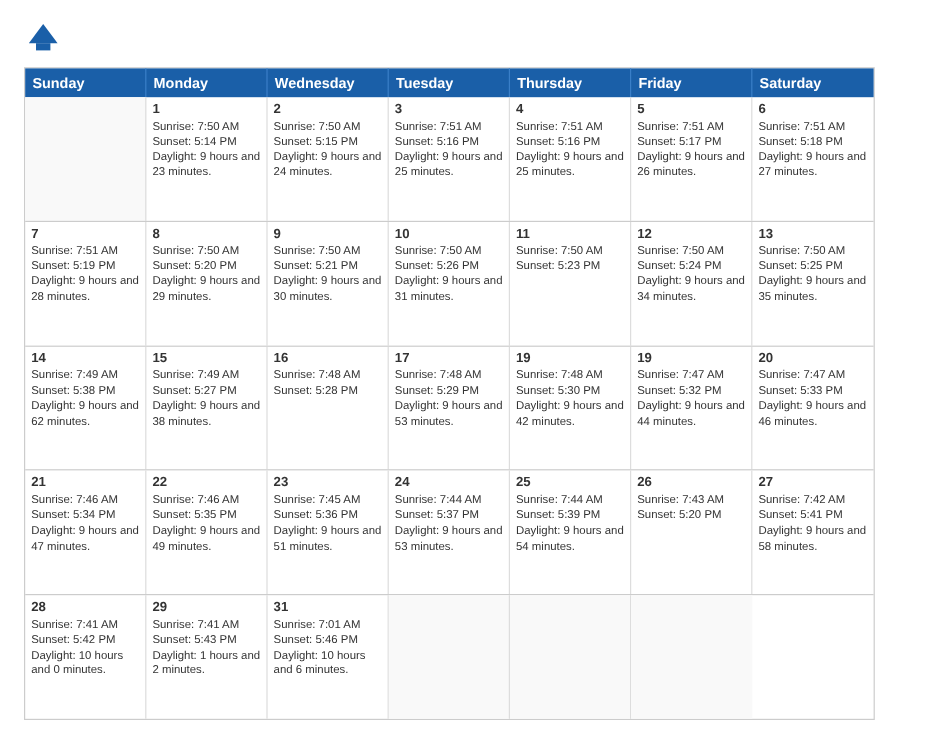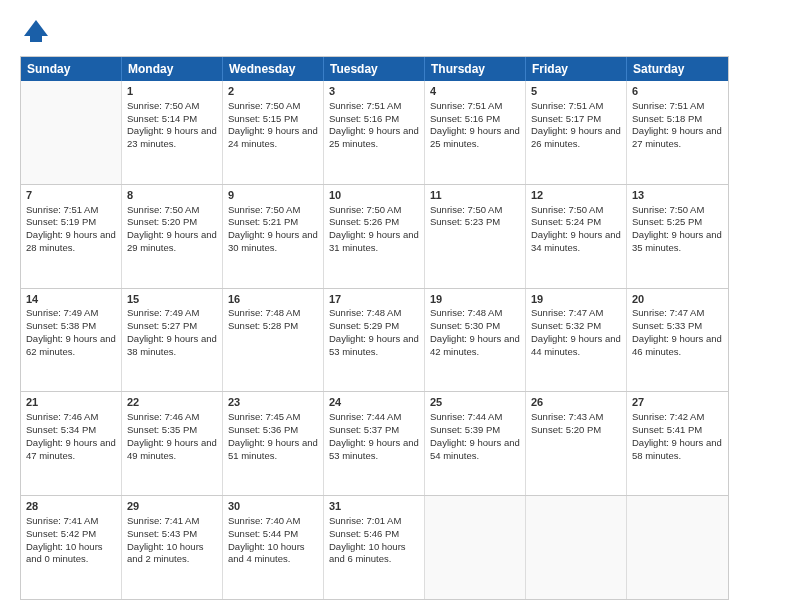--- a/index.html
+++ b/index.html
@@ -171,22 +171,21 @@
           <div class="cal-cell"><span class="day-num">21</span><span class="sunrise">Sunrise: 7:46 AM</span><br><span class="sunset">Sunset: 5:34 PM</span><br><span class="daylight">Daylight: 9 hours and 47 minutes.</span></div>
           <div class="cal-cell"><span class="day-num">22</span><span class="sunrise">Sunrise: 7:46 AM</span><br><span class="sunset">Sunset: 5:35 PM</span><br><span class="daylight">Daylight: 9 hours and 49 minutes.</span></div>
           <div class="cal-cell"><span class="day-num">23</span><span class="sunrise">Sunrise: 7:45 AM</span><br><span class="sunset">Sunset: 5:36 PM</span><br><span class="daylight">Daylight: 9 hours and 51 minutes.</span></div>
           <div class="cal-cell"><span class="day-num">24</span><span class="sunrise">Sunrise: 7:44 AM</span><br><span class="sunset">Sunset: 5:37 PM</span><br><span class="daylight">Daylight: 9 hours and 53 minutes.</span></div>
           <div class="cal-cell"><span class="day-num">25</span><span class="sunrise">Sunrise: 7:44 AM</span><br><span class="sunset">Sunset: 5:39 PM</span><br><span class="daylight">Daylight: 9 hours and 54 minutes.</span></div>
           <div class="cal-cell"><span class="day-num">26</span><span class="sunrise">Sunrise: 7:43 AM</span><br><span class="sunset">Sunset: 5:20 PM</span><br></div>
           <div class="cal-cell"><span class="day-num">27</span><span class="sunrise">Sunrise: 7:42 AM</span><br><span class="sunset">Sunset: 5:41 PM</span><br><span class="daylight">Daylight: 9 hours and 58 minutes.</span></div>
         </div>
         <div class="cal-row">
           <div class="cal-cell"><span class="day-num">28</span><span class="sunrise">Sunrise: 7:41 AM</span><br><span class="sunset">Sunset: 5:42 PM</span><br><span class="daylight">Daylight: 10 hours and 0 minutes.</span></div>
-          <div class="cal-cell"><span class="day-num">29</span><span class="sunrise">Sunrise: 7:41 AM</span><br><span class="sunset">Sunset: 5:43 PM</span><br><span class="daylight">Daylight: 10 hours and 2 minutes.</span></div>
-          <div class="cal-cell"><span class="day-num">30</span><span class="sunrise">Sunrise: 7:40 AM</span><br><span class="sunset">Sunset: 5:44 PM</span><br><span class="daylight">Daylight: 10 hours and 4 minutes.</span></div>
+          <div class="cal-cell"><span class="day-num">29</span><span class="sunrise">Sunrise: 7:41 AM</span><br><span class="sunset">Sunset: 5:43 PM</span><br><span class="daylight">Daylight: 1 hours and 2 minutes.</span></div>
           <div class="cal-cell"><span class="day-num">31</span><span class="sunrise">Sunrise: 7:01 AM</span><br><span class="sunset">Sunset: 5:46 PM</span><br><span class="daylight">Daylight: 10 hours and 6 minutes.</span></div>
           <div class="cal-cell empty"></div>
           <div class="cal-cell empty"></div>
           <div class="cal-cell empty"></div>
         </div>
       </div>
   </div>
 </div>
 
 </body></html>

